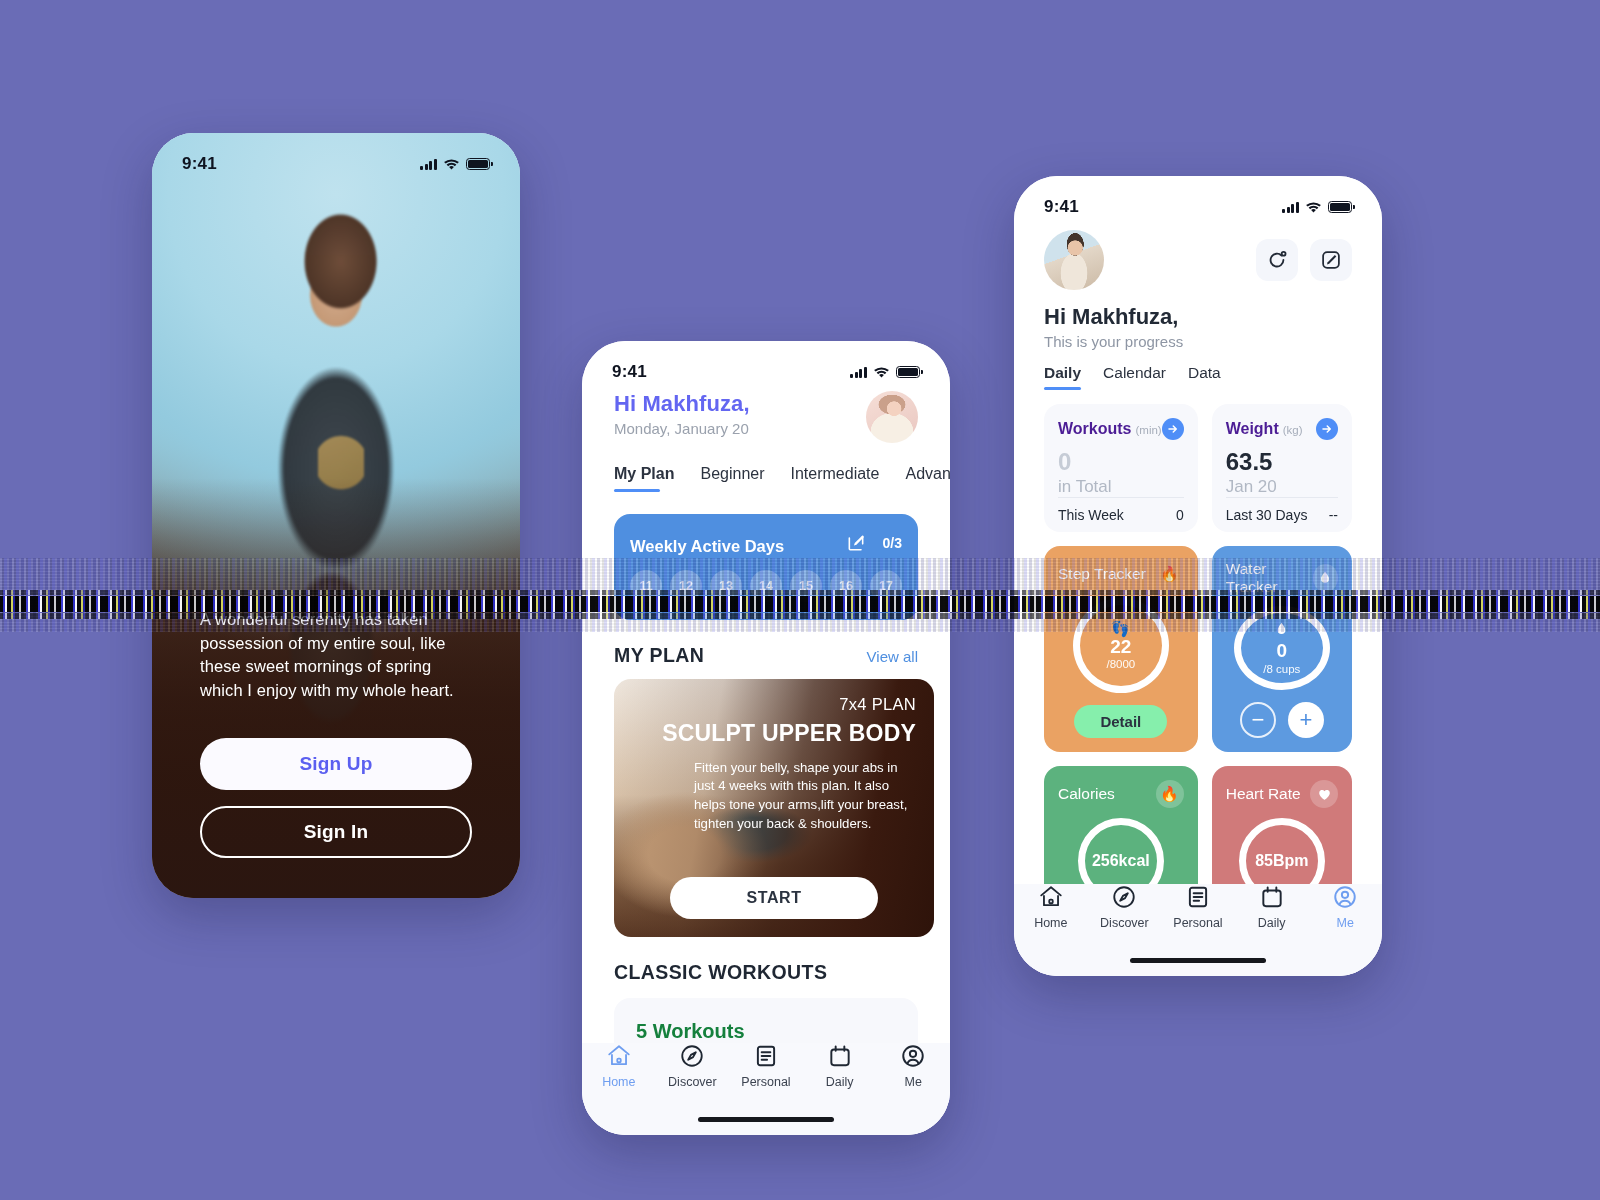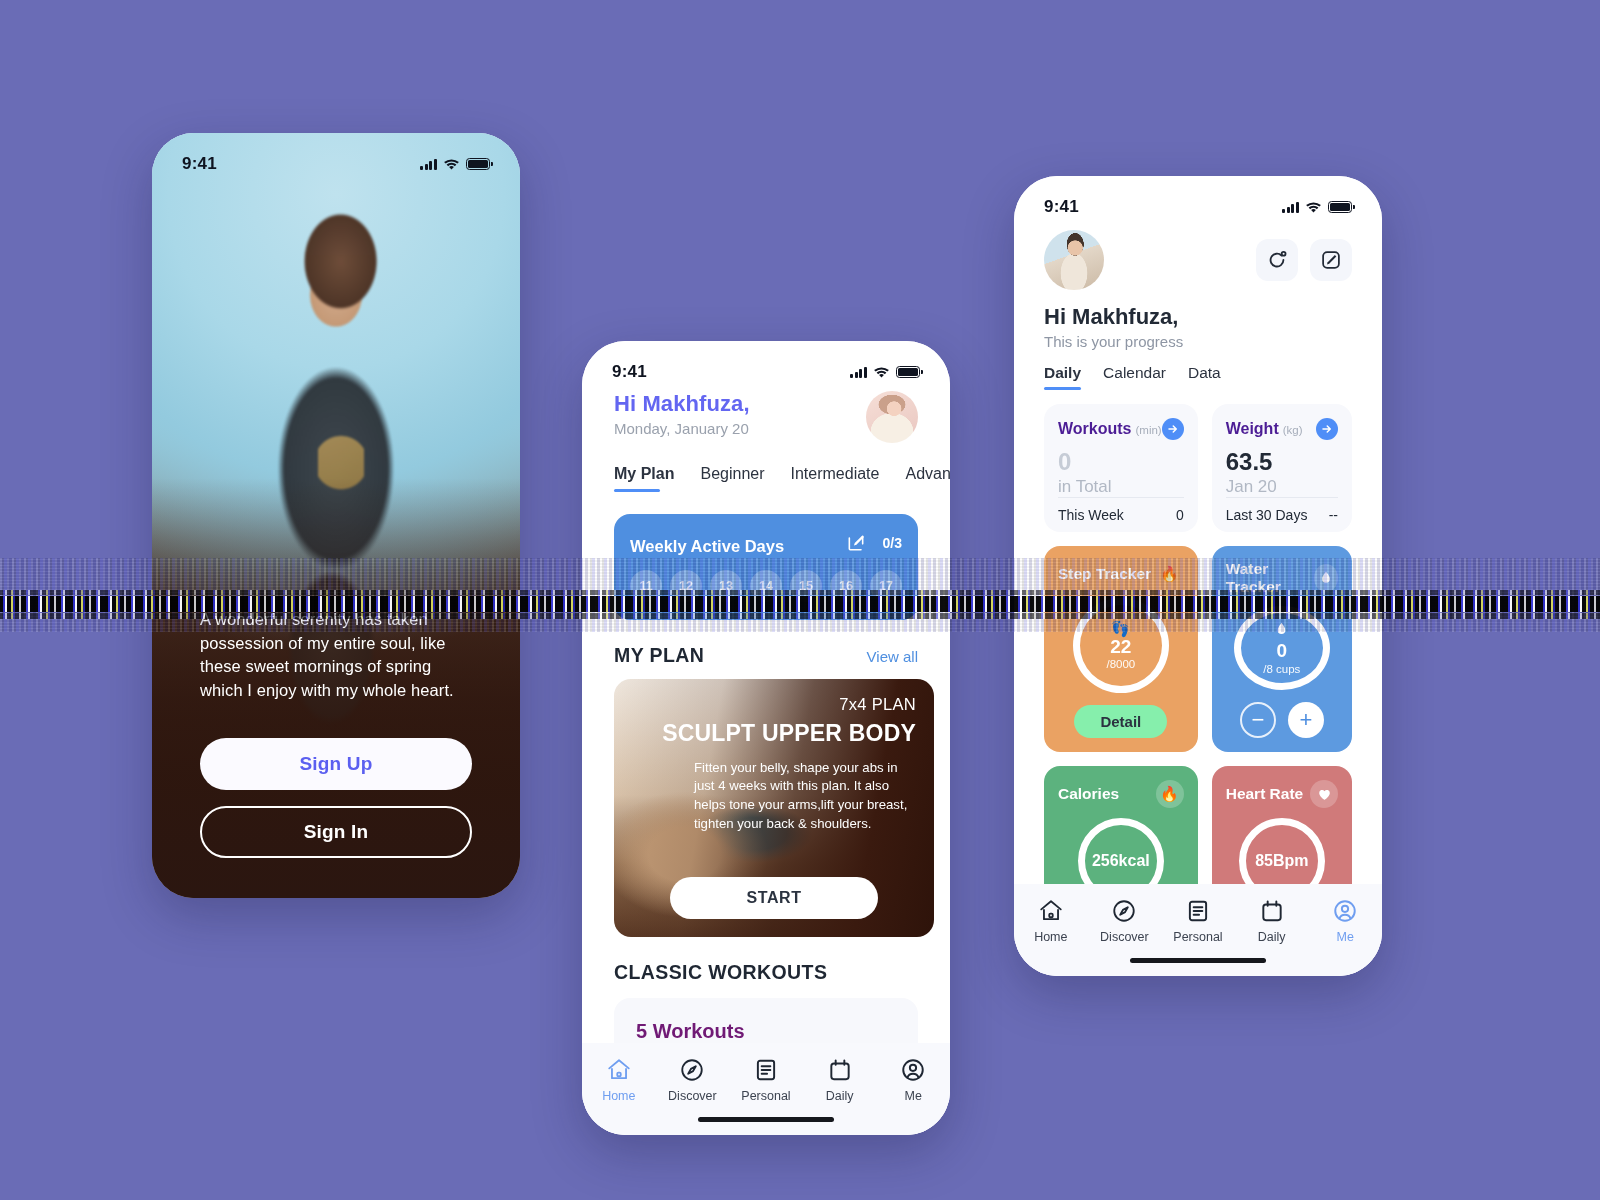--- a/index.html
+++ b/index.html
@@ -141,26 +141,26 @@
   .plan-card .inner { position:absolute; inset:0; padding:16px 18px 0 18px; color:#fff; text-align:right; }
   .plan-kicker { font-size:16.5px; font-weight:500; letter-spacing:.3px; }
   .plan-title { font-size:23px; font-weight:800; line-height:1.16; margin-top:6px; letter-spacing:.2px; }
   .plan-desc { font-size:13.2px; line-height:1.42; text-align:left; margin-top:12px; padding-left:62px; }
   .btn-start {
     position:absolute; left:56px; right:56px; bottom:18px; height:42px; border-radius:26px; background:#fff;
     display:flex; align-items:center; justify-content:center; font-size:16px; font-weight:700; color:#2b3340;
     letter-spacing:.6px; cursor:pointer;
   }
   .cw-card { margin: 14px 32px 0 32px; background:#f7f8fc; border-radius:16px; padding:22px 22px 40px 22px; }
-  .cw-title { font-size:20px; font-weight:700; color:#701a75; }
+  .cw-title { font-size:20px; font-weight:700; color:#15803d; }
 
   
   .tabbar {
     position:absolute; left:0; right:0; bottom:0; height:92px; background:#f8f9fd;
-    display:flex; align-items:flex-start; justify-content:space-around; padding-top:14px;
+    display:flex; align-items:flex-start; justify-content:space-around; padding-top:0;
   }
   .tabitem { display:flex; flex-direction:column; align-items:center; gap:6px; cursor:pointer; width:62px; }
   .tabitem .lbl { font-size:12.5px; color:#3c4350; }
   .tabitem.active .lbl { color:#6f9ef0; }
   .tabitem svg { display:block; }
   .home-indicator { position:absolute; left:50%; transform:translateX(-50%); bottom:13px;
     width:136px; height:5px; border-radius:3px; background:#16181d; }
 
   
   #phone-right .screen { position:absolute; inset:0; background:#fff; }
@@ -191,21 +191,21 @@
   .arrow-btn { width:22px; height:22px; border-radius:50%; background:#4f8ef7; display:flex;
     align-items:center; justify-content:center; cursor:pointer; }
   .sc-val { font-size:24px; font-weight:800; color:#222a36; margin-top:10px; line-height:1; }
   .sc-val.muted { color:#c6ccd6; font-weight:600; }
   .sc-sub { font-size:17px; color:#b1b8c4; margin-top:3px; }
   .sc-foot { margin-top:auto; border-top:1px solid #e6e9f0; padding-top:9px;
     display:flex; align-items:center; justify-content:space-between; font-size:14px; color:#222a36; }
   .tracker { border-radius:16px; padding:14px 14px 14px 14px; color:#fff; height:206px;
     display:flex; flex-direction:column; align-items:center; }
   .tk-top { width:100%; display:flex; align-items:center; justify-content:space-between; }
-  .tk-name { font-size:15.5px; font-weight:700; }
+  .tk-name { font-size:15.5px; font-weight:400; }
   .tk-badge { width:28px; height:28px; border-radius:50%; display:flex; align-items:center; justify-content:center;
     background:rgba(255,255,255,.22); font-size:15px; }
   .ring { width:96px; height:96px; border-radius:50%; border:7px solid #fff; margin-top:10px;
     display:flex; flex-direction:column; align-items:center; justify-content:center; gap:1px; }
   .ring .glyph { font-size:15px; line-height:1; }
   .ring .big { font-size:19px; font-weight:600; line-height:1.1; }
   .ring .small { font-size:11.5px; opacity:.95; }
   .detail-btn { margin-top:12px; background:#86efac; color:#2b3340; border-radius:22px; padding:8px 26px;
     font-size:15px; font-weight:600; cursor:pointer; }
   .wt-ctrls { margin-top:12px; display:flex; gap:12px; }

